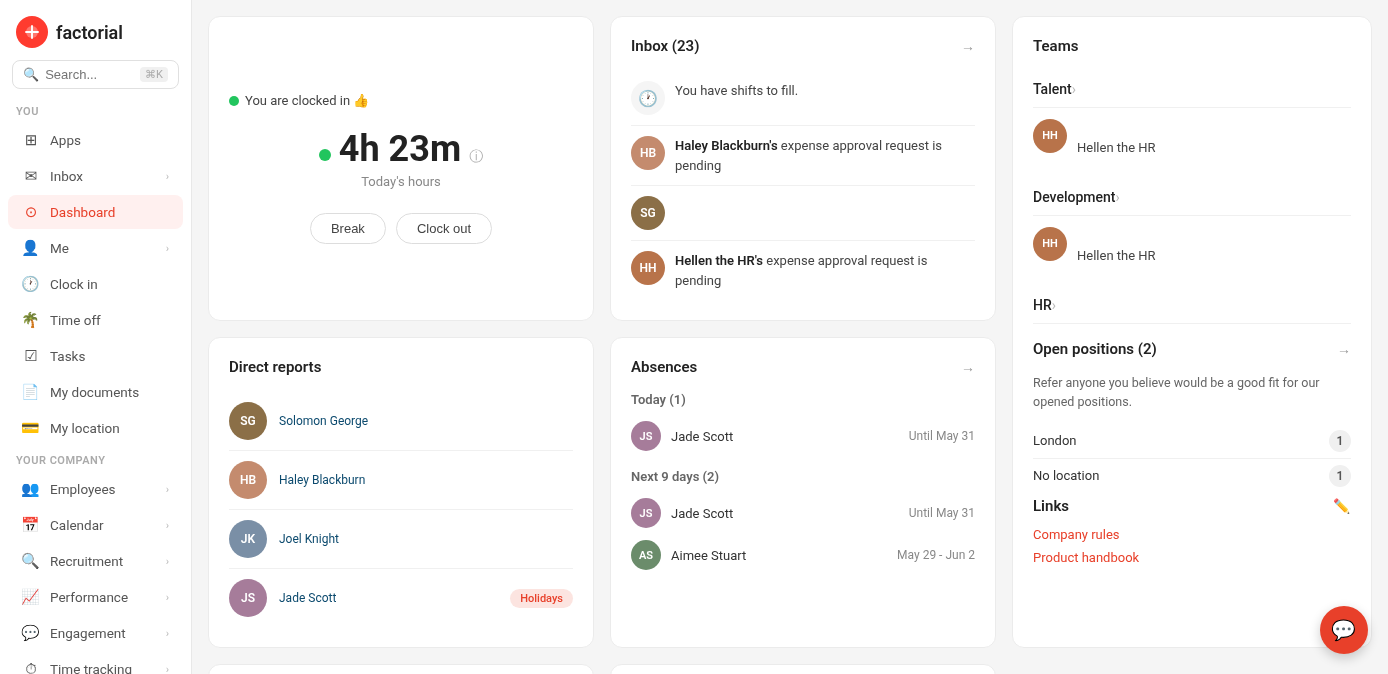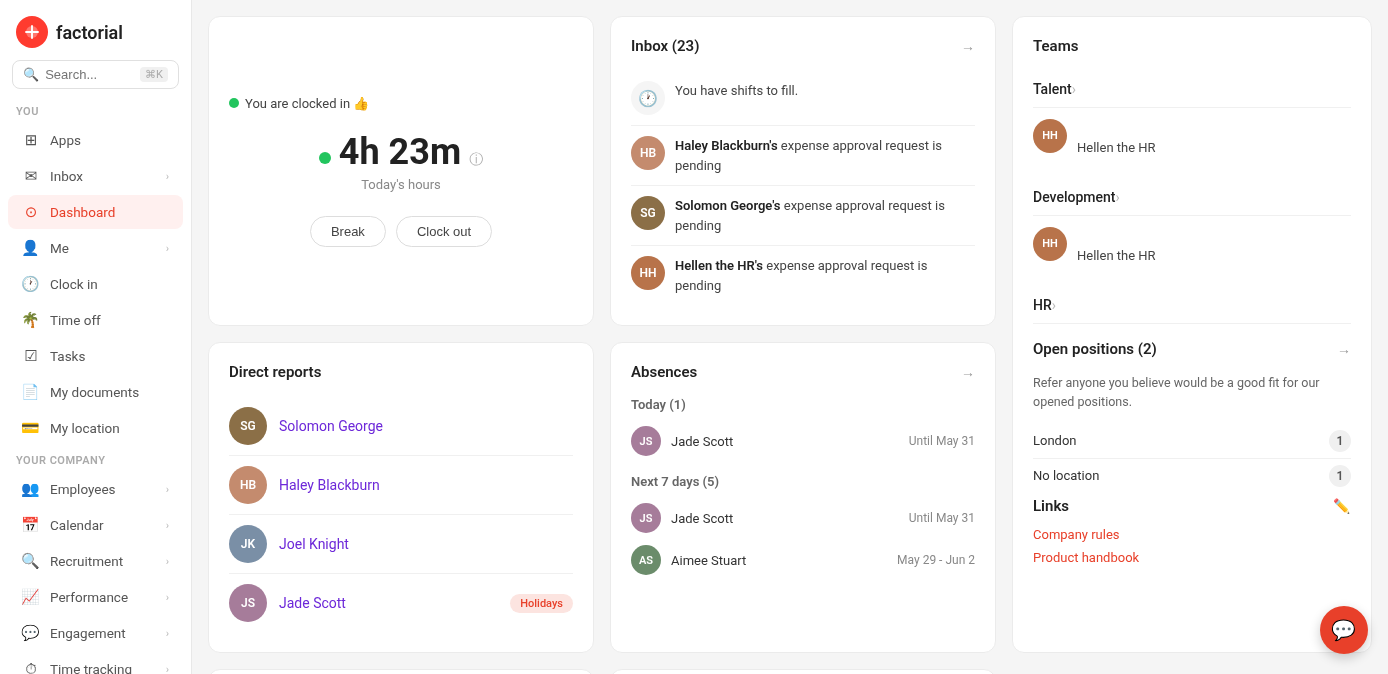--- a/index.html
+++ b/index.html
@@ -60,21 +60,21 @@
     .teams-section-name { font-size: 14px; font-weight: 500; color: #222; }
     .teams-member { display: flex; align-items: center; gap: 10px; padding: 8px 0; }
     .teams-avatar { width: 34px; height: 34px; border-radius: 50%; background: #e0e0e0; overflow: hidden; flex-shrink: 0; display: flex; align-items: center; justify-content: center; font-size: 11px; color: #fff; font-weight: 600; }
     .teams-member-name { font-size: 13px; color: #444; margin-top: 24px; }
 
     
     #reports-card { grid-column: 1; grid-row: 2; }
     .report-item { display: flex; align-items: center; gap: 12px; padding: 10px 0; border-bottom: 1px solid #f0f0f0; }
     .report-item:last-child { border-bottom: none; }
     .report-avatar { width: 38px; height: 38px; border-radius: 50%; background: #e0e0e0; flex-shrink: 0; display: flex; align-items: center; justify-content: center; font-size: 12px; color: #fff; font-weight: 600; overflow: hidden; }
-    .report-name { font-size: 14px; color: #6d28d9; flex: 1; }
+    .report-name { font-size: 12px; color: #0c4a6e; flex: 1; }
     .badge { background: #fce4e0; color: #e8402a; font-size: 11px; font-weight: 500; border-radius: 12px; padding: 3px 10px; }
 
     
     #absences-card { grid-column: 2; grid-row: 2; }
     .absence-section-title { font-size: 13px; font-weight: 600; color: #666; margin: 12px 0 8px; }
     .absence-item { display: flex; align-items: center; gap: 10px; padding: 6px 0; }
     .absence-avatar { width: 30px; height: 30px; border-radius: 50%; background: #e0e0e0; flex-shrink: 0; display: flex; align-items: center; justify-content: center; font-size: 11px; color: #fff; font-weight: 600; overflow: hidden; }
     .absence-name { font-size: 13px; color: #333; flex: 1; }
     .absence-date { font-size: 12px; color: #888; }
     .positions-desc { font-size: 12.5px; color: #666; margin-bottom: 12px; line-height: 1.5; }
@@ -229,21 +229,20 @@
     <div class="inbox-item">
       <div class="inbox-icon">🕐</div>
       <div class="inbox-text">You have shifts to fill.</div>
     </div>
     <div class="inbox-item">
       <div class="inbox-avatar av-haley">HB</div>
       <div class="inbox-text"><strong>Haley Blackburn's</strong> expense approval request is pending</div>
     </div>
     <div class="inbox-item">
       <div class="inbox-avatar av-solomon">SG</div>
-      <div class="inbox-text"><strong>Solomon George's</strong> expense approval request is pending</div>
     </div>
     <div class="inbox-item">
       <div class="inbox-avatar av-hellen">HH</div>
       <div class="inbox-text"><strong>Hellen the HR's</strong> expense approval request is pending</div>
     </div>
   </div>
 
   <div class="card" id="teams-card" style="grid-column:3; grid-row: 1 / 3;">
     <div class="card-header">
       <span class="card-title">Teams</span>
@@ -331,21 +330,21 @@
     <div class="card-header">
       <span class="card-title">Absences</span>
       <span class="card-arrow">→</span>
     </div>
     <div class="absence-section-title">Today (1)</div>
     <div class="absence-item">
       <div class="absence-avatar av-jade">JS</div>
       <span class="absence-name">Jade Scott</span>
       <span class="absence-date">Until May 31</span>
     </div>
-    <div class="absence-section-title">Next 7 days (5)</div>
+    <div class="absence-section-title">Next 9 days (2)</div>
     <div class="absence-item">
       <div class="absence-avatar av-jade">JS</div>
       <span class="absence-name">Jade Scott</span>
       <span class="absence-date">Until May 31</span>
     </div>
     <div class="absence-item">
       <div class="absence-avatar av-aimee">AS</div>
       <span class="absence-name">Aimee Stuart</span>
       <span class="absence-date">May 29 - Jun 2</span>
     </div>

